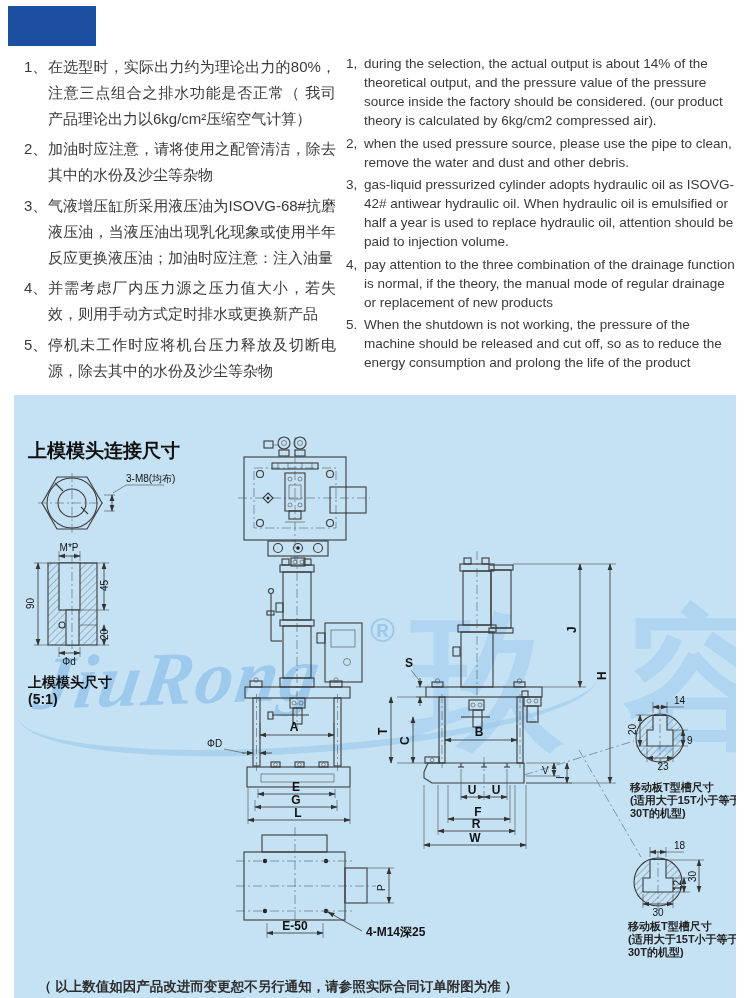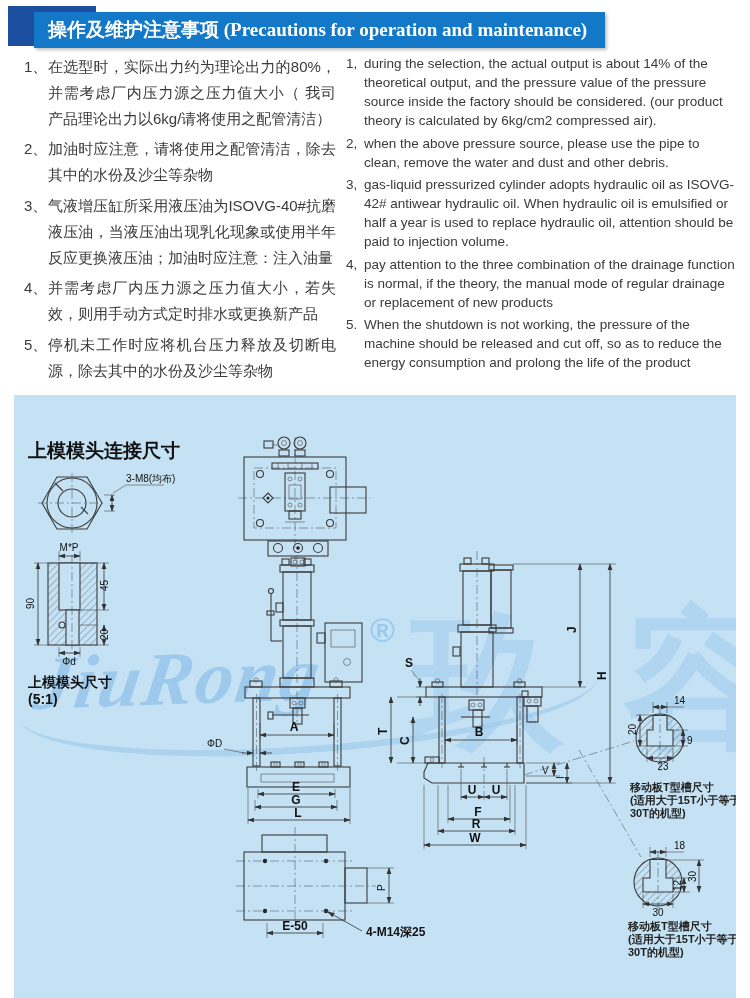--- a/index.html
+++ b/index.html
@@ -59,54 +59,53 @@
 
   
   .pf-zh { position:absolute; left:24px; top:583px; font-size:13.5px; font-weight:bold; color:#2e2e2e; }
   .pf-en { position:absolute; left:14px; top:603px; font-size:13.5px; color:#2e2e2e; }
 </style>
 </head>
 <body>
 
 <div class="header">
   <div class="header-accent"></div>
-  <div class="header-bar">操作及维护注意事项 (Precautions for operation and maintenance)</div>
 </div>
 
 <div class="cols">
   <div class="col-zh">
     <div class="item">
         <span class="n">1、</span>
-        <span class="t">在选型时，实际出力约为理论出力的80%，并需考虑厂内压力源之压力值大小（ 我司产品理论出力以6kg/请将使用之配管清洁）</span>
+        <span class="t">在选型时，实际出力约为理论出力的80%，注意三点组合之排水功能是否正常（ 我司产品理论出力以6kg/cm²压缩空气计算）</span>
       </div>
     <div class="item">
         <span class="n">2、</span>
         <span class="t">加油时应注意，请将使用之配管清洁，除去其中的水份及沙尘等杂物</span>
       </div>
     <div class="item">
         <span class="n">3、</span>
-        <span class="t">气液增压缸所采用液压油为ISOVG-40#抗磨液压油，当液压油出现乳化现象或使用半年反应更换液压油；加油时应注意：注入油量</span>
+        <span class="t">气液增压缸所采用液压油为ISOVG-68#抗磨液压油，当液压油出现乳化现象或使用半年反应更换液压油；加油时应注意：注入油量</span>
       </div>
     <div class="item">
         <span class="n">4、</span>
         <span class="t">并需考虑厂内压力源之压力值大小，若失效，则用手动方式定时排水或更换新产品</span>
       </div>
     <div class="item">
         <span class="n">5、</span>
         <span class="t">停机未工作时应将机台压力释放及切断电源，除去其中的水份及沙尘等杂物</span>
       </div>
   </div>
   <div class="col-en">
     <div class="item">
         <span class="n">1,</span>
         <span class="t">during the selection, the actual output is about 14% of the theoretical output, and the pressure value of the pressure source inside the factory should be considered. (our product theory is calculated by 6kg/cm2 compressed air).</span>
       </div>
     <div class="item">
         <span class="n">2,</span>
-        <span class="t">when the above pressure source, please use the pipe to clean, remove the water and dust and other debris.</span>
+        <span class="t">when the used pressure source, please use the pipe to clean, remove the water and dust and other debris.</span>
       </div>
     <div class="item">
         <span class="n">3,</span>
         <span class="t">gas-liquid pressurized cylinder adopts hydraulic oil as ISOVG-42# antiwear hydraulic oil. When hydraulic oil is emulsified or half a year is used to replace hydraulic oil, attention should be paid to injection volume.</span>
       </div>
     <div class="item">
         <span class="n">4,</span>
         <span class="t">pay attention to the three combination of the drainage function is normal, if the theory, the manual mode of regular drainage or replacement of new products</span>
       </div>
     <div class="item">
@@ -449,14 +448,15 @@
       <line class="thin" x1="629" y1="499" x2="629" y2="513"></line>
       <line class="thin" x1="659" y1="499" x2="659" y2="513"></line>
       <line class="dim" x1="629" y1="509" x2="659" y2="509" marker-start="url(#arr)" marker-end="url(#arr)"></line>
       <text x="644" y="521" class="dt mid">30</text>
       <text x="614" y="535" class="cap">移动板T型槽尺寸</text>
       <text x="614" y="548" class="cap">(适用大于15T小于等于</text>
       <text x="614" y="561" class="cap">30T的机型)</text>
     </g>
   </svg>
 
+  <div class="pf-zh">（ 以上数值如因产品改进而变更恕不另行通知，请参照实际合同订单附图为准 ）</div>
   <div class="pf-en">(the above value is subject to change without notice, please refer to the actual contract order).</div>
 </div>
 
 </body></html>

